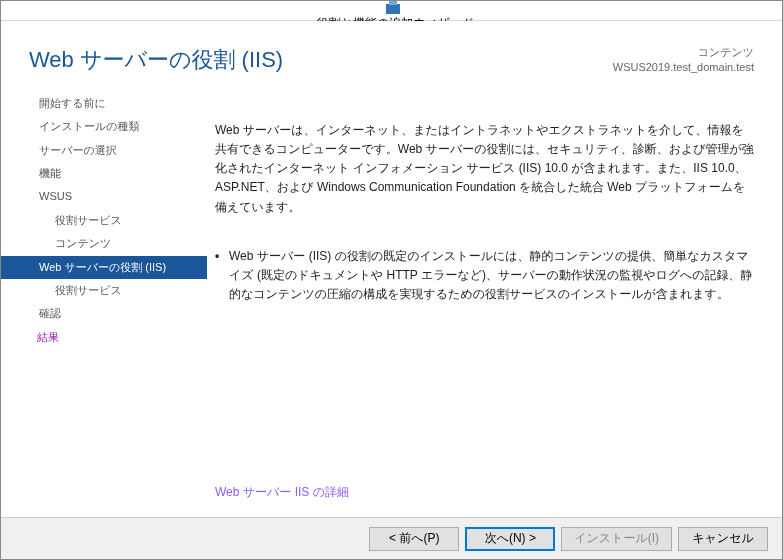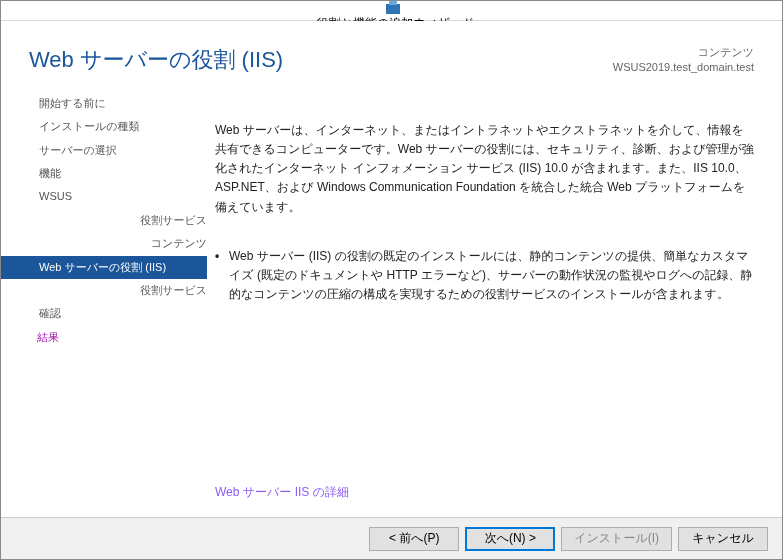--- a/index.html
+++ b/index.html
@@ -9,21 +9,21 @@
 .titlebar-title { font-size: 12px; flex: 1; color: #000; }
 .win-controls { display: flex; height: 100%; }
 .win-btn { width: 46px; height: 100%; display: flex; align-items: center; justify-content: center; font-size: 14px; cursor: pointer; }
 .content-wrap { flex: 1; display: flex; flex-direction: column; padding: 0; background: #fff; }
 .header-area { padding: 24px 28px 10px 28px; display: flex; align-items: flex-start; justify-content: space-between; }
 .page-title { font-size: 22px; font-weight: 300; color: #1a5699; }
 .server-info { text-align: right; font-size: 11px; color: #666; line-height: 1.4; }
 .main-area { flex: 1; display: flex; padding: 0 0 0 0; }
 .sidebar { width: 206px; padding: 6px 0 0 0; }
 .sidebar-item { font-size: 11px; color: #555; padding: 4px 0 4px 38px; cursor: pointer; line-height: 1.4; }
-.sidebar-item.indent { padding-left: 54px; text-align: right; }
+.sidebar-item.indent { padding-left: 54px; }
 .sidebar-item.selected { background: #1a5699; color: #fff; }
 .sidebar-item.disabled { color: #a21caf; padding-left: 36px; }
 .body-area { flex: 1; padding: 8px 28px 0 8px; display: flex; flex-direction: column; }
 .desc { font-size: 12px; color: #222; line-height: 1.6; margin-bottom: 30px; margin-top: 27px; }
 .bullet-item { display: flex; font-size: 12px; color: #222; line-height: 1.6; margin-bottom: 20px; }
 .bullet-dot { width: 14px; flex-shrink: 0; font-weight: bold; }
 .bullet-text { flex: 1; }
 .more-link { font-size: 12px; color: #8b5cf6; cursor: pointer; padding: 0 0 16px 0; margin-top: 16px; }
 .spacer { flex: 1; }
 .button-bar { height: 42px; border-top: 1px solid #ccc; display: flex; align-items: center; justify-content: flex-end; padding: 0 14px; gap: 6px; background: #f0f0f0; }

